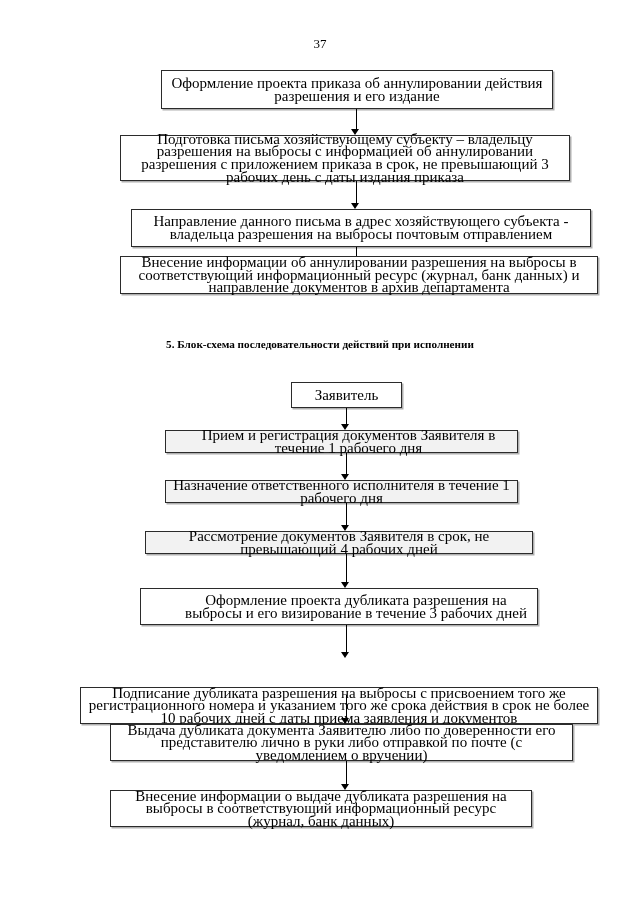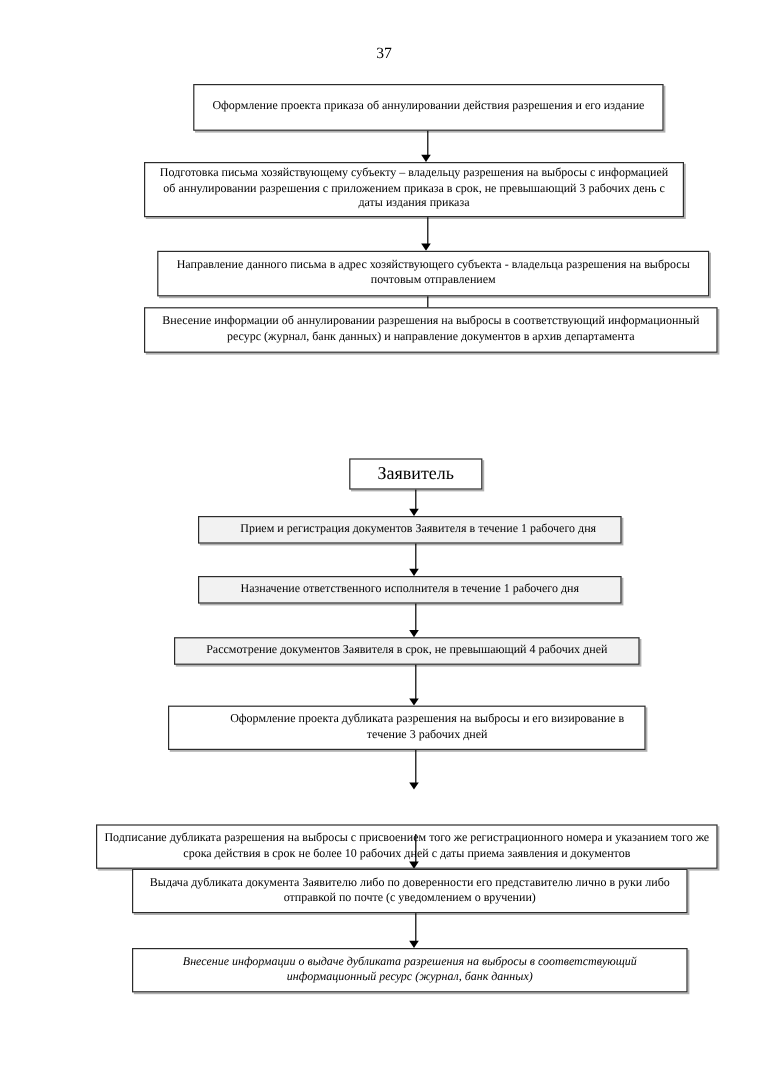--- a/index.html
+++ b/index.html
@@ -29,21 +29,21 @@
   
   .fbox {
     position: absolute;
     box-sizing: border-box;
     border: 1px solid #2b2b2b;
     background: #ffffff;
     display: flex;
     align-items: center;
     justify-content: center;
     text-align: center;
-    font-size: 10px;
+    font-size: 15px;
     line-height: 12.6px;
     padding: 2px 6px;
     
     box-shadow: 1.5px 1.5px 0 rgba(150,150,150,0.75);
   }
   .fbox.shaded {
     background: #f2f2f2;
   }
   .fbox .txt {
     display: block;
@@ -129,20 +129,21 @@
 <div class="conn" style="left:351px; top:247px; height:25px;">
   <div class="stem" style="height:20px;"></div>
   <div class="head"></div>
 </div>
 
 <div class="fbox" style="left:120px; top:256px; width:478px; height:38px;">
   <span class="txt">Внесение информации об аннулировании  разрешения на выбросы в соответствующий информационный ресурс (журнал, банк данных) и направление документов в архив департамента</span>
 </div>
 
 <div class="section-heading" style="top:337px;">
+  <span class="line">5. Блок-схема последовательности действий при исполнении</span>
 </div>
 
 <div class="applicant-box" style="left:291px; top:382px; width:111px; height:26px;">
   <span>Заявитель</span>
 </div>
 
 <div class="conn" style="left:341px; top:408px; height:22px;">
   <div class="stem" style="height:17px;"></div>
   <div class="head"></div>
 </div>
@@ -194,15 +195,15 @@
 
 <div class="fbox" style="left:110px; top:724px; width:463px; height:37px;">
   <span class="txt">Выдача дубликата документа Заявителю либо по доверенности его представителю лично в руки либо отправкой по почте (с уведомлением о вручении)</span>
 </div>
 
 <div class="conn" style="left:341px; top:761px; height:29px;">
   <div class="stem" style="height:24px;"></div>
   <div class="head"></div>
 </div>
 
-<div class="fbox" style="left:110px; top:790px; width:463px; height:37px;font-style:italic;">
+<div class="fbox" style="left:110px; top:790px; width:422px; height:37px;">
   <span class="txt">Внесение информации о выдаче дубликата разрешения на выбросы в соответствующий информационный ресурс (журнал, банк данных)</span>
 </div>
 
 </body></html>

